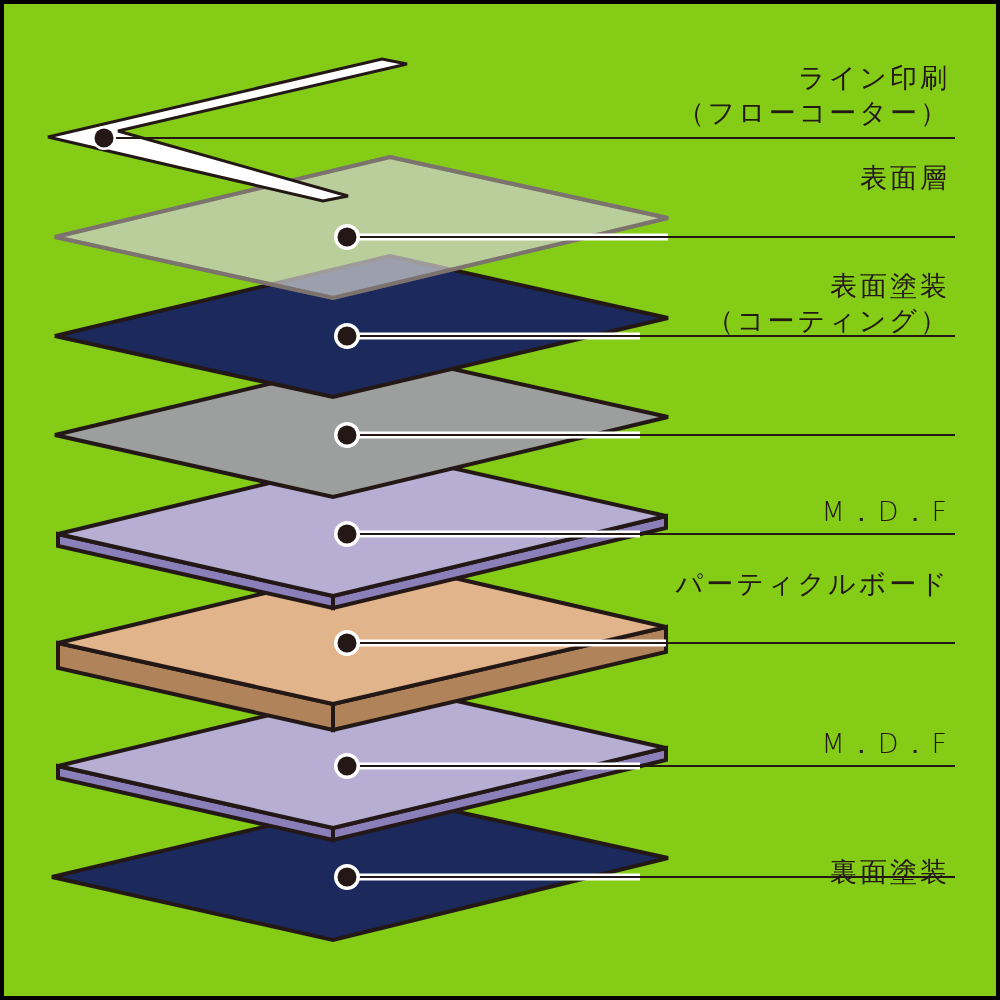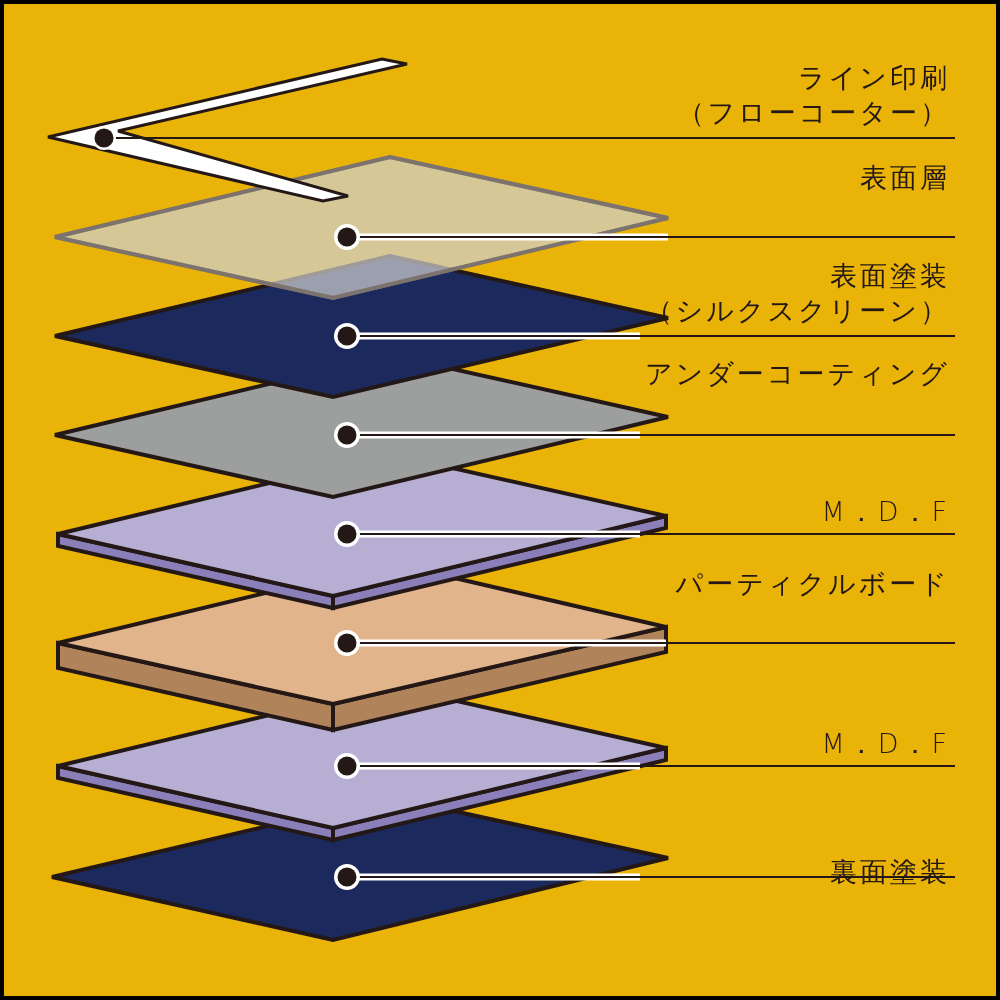--- a/index.html
+++ b/index.html
@@ -2,21 +2,21 @@
 <html><head>
   <meta charset="utf-8">
   <style>
     html, body { margin: 0; padding: 0; background: #ffffff; }
     body { width: 1000px; height: 1000px; overflow: hidden; }
     .frame {
       position: relative;
       width: 1000px; height: 1000px;
       box-sizing: border-box;
       border: 4px solid #000000;
-      background: #eab308;
+      background: #84cc16;
     }
     svg.diagram {
       position: absolute; left: -4px; top: -4px;
       width: 1000px; height: 1000px;
     }
     .label {
       position: absolute;
       right: 46px;
       text-align: right;
       font-family: "DejaVu Sans", sans-serif;
@@ -135,27 +135,26 @@
 
   <div class="label" style="top:56px;">
     <span>ライン印刷</span>
     <span class="sub">（フローコーター）</span>
   </div>
 
   <div class="label" style="top:156px;text-align:right;">
     <span>表面層</span>
   </div>
 
-  <div class="label" style="top:254px;margin-left:20px;">
+  <div class="label" style="top:264px;margin-left:20px;">
     <span>表面塗装</span>
-    <span class="sub">（シルクスクリーン）</span>
+    <span class="sub">（コーティング）</span>
   </div>
 
   <div class="label" style="top:352px;">
-    <span>アンダーコーティング</span>
   </div>
 
   <div class="label" style="top:490px;">
     <span>M．D．F</span>
   </div>
 
   <div class="label" style="top:562px;">
     <span>パーティクルボード</span>
   </div>
 

